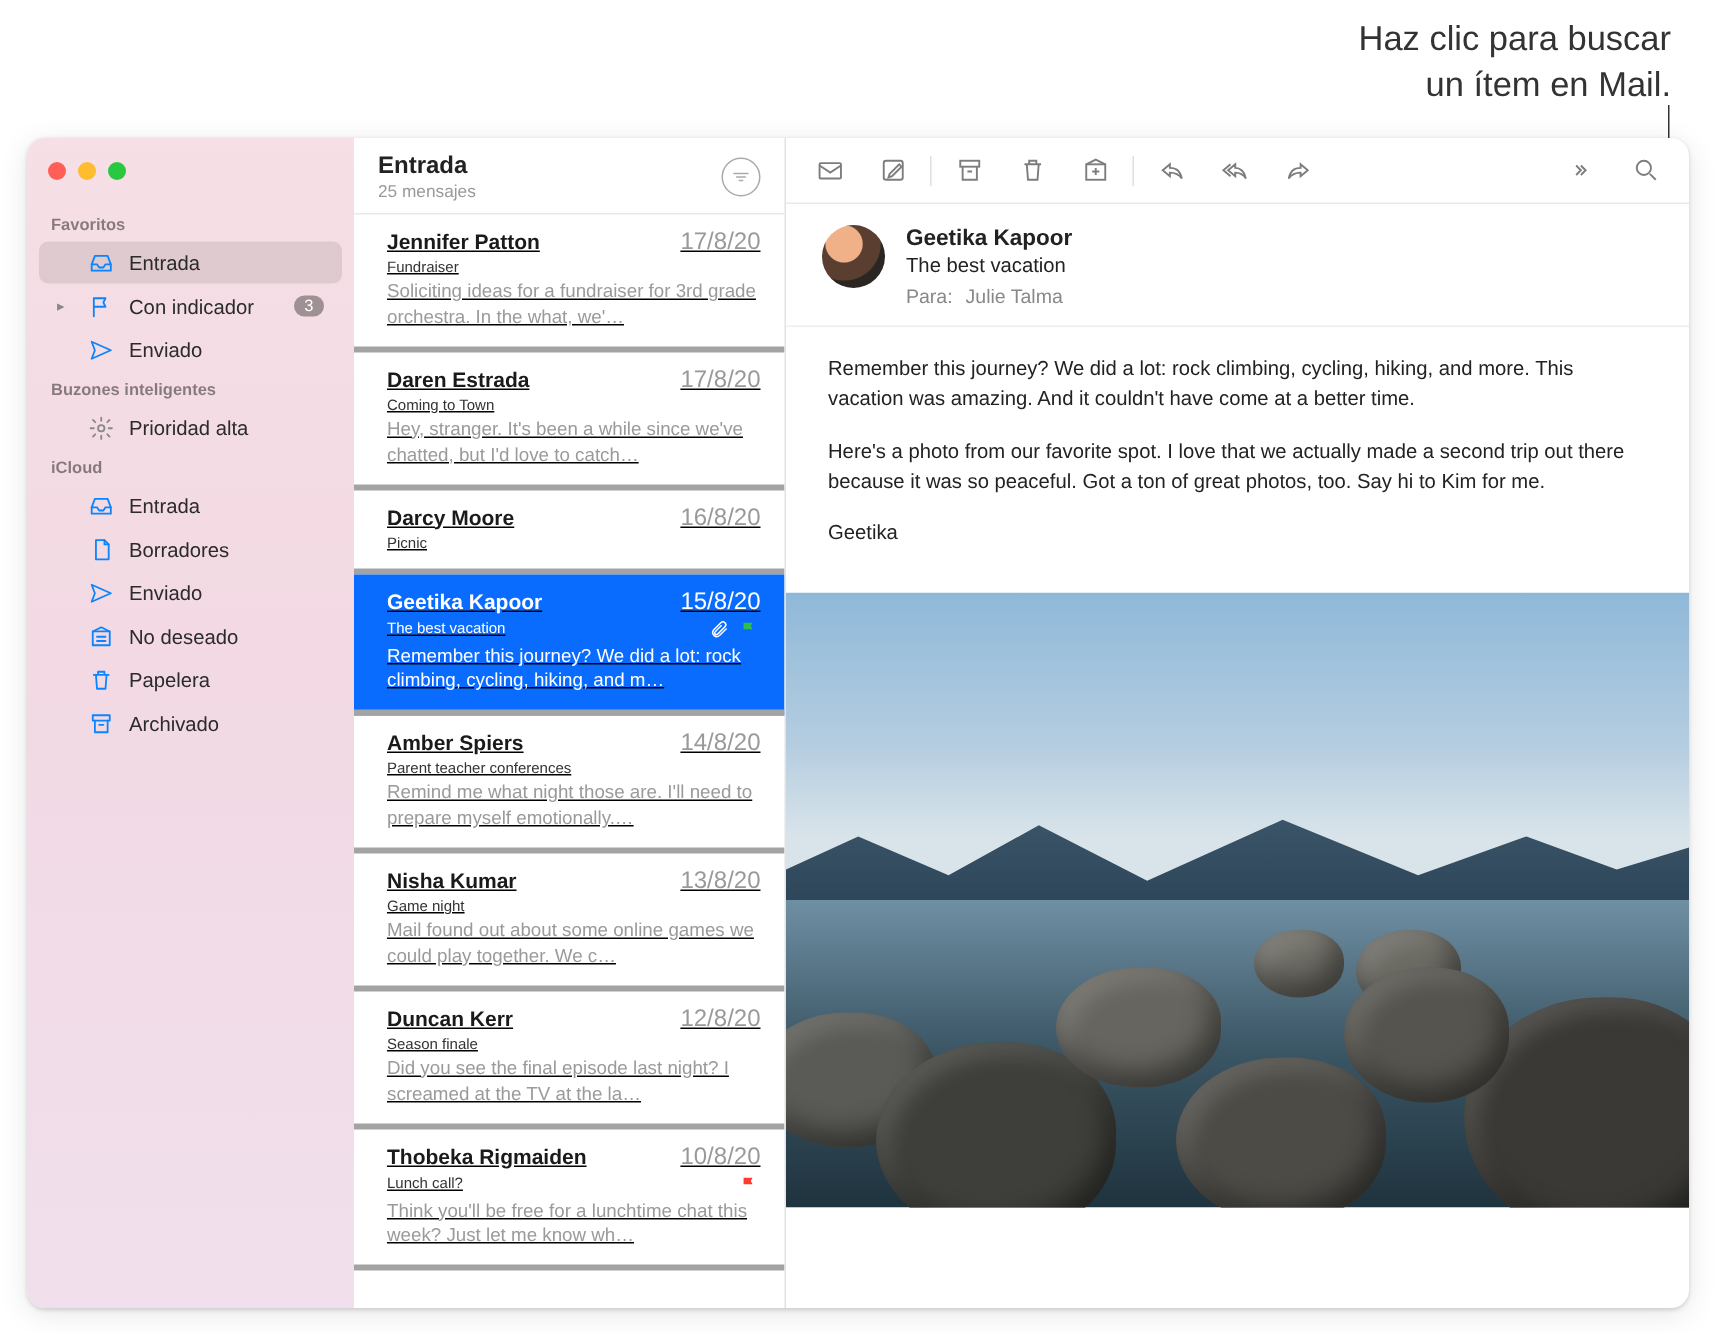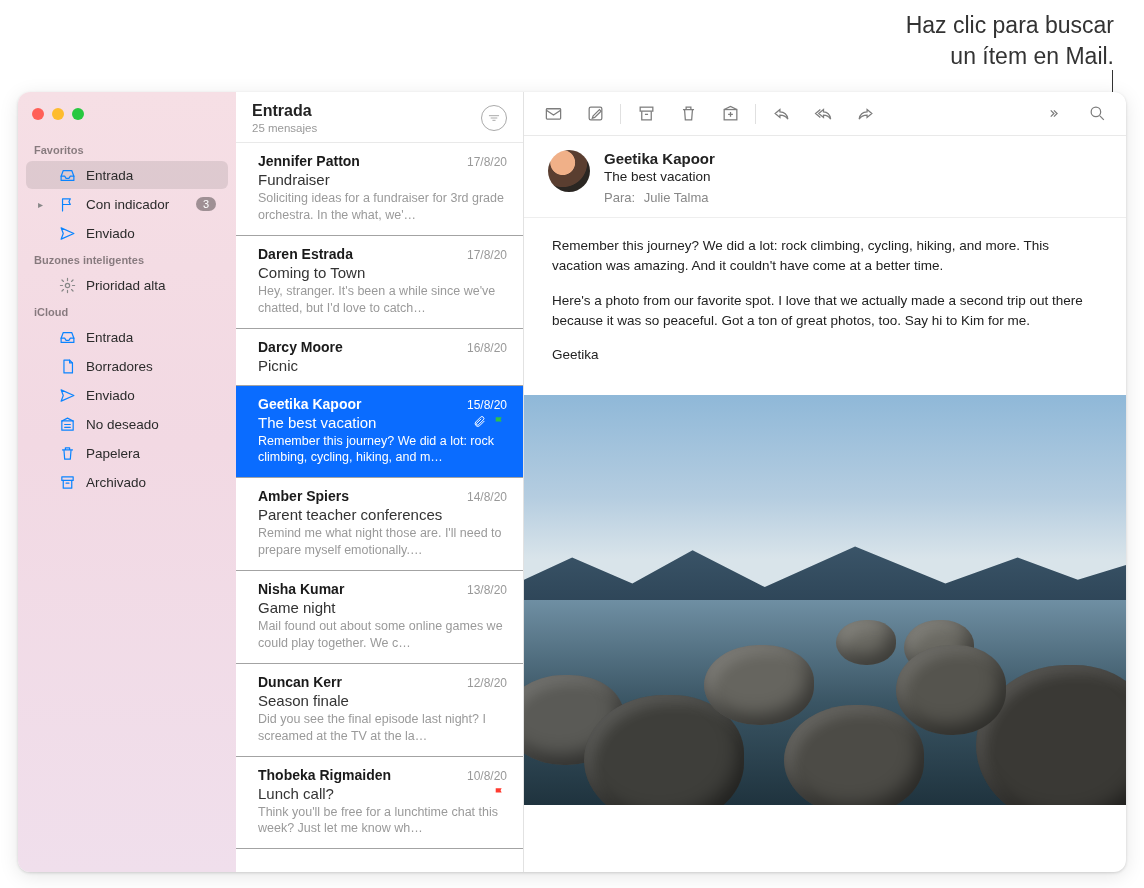--- a/index.html
+++ b/index.html
@@ -114,28 +114,29 @@
   }
   .filter-icon {
     width:26px;height:26px;border-radius:50%;
     border:1.5px solid #aaa;
     display:flex;align-items:center;justify-content:center;
     color:#aaa;font-size:13px;
   }
   .messages { flex:1; overflow:hidden; }
   .msg {
     padding: 10px 16px 11px 22px;
-    border-bottom: 1px solid #a3a3a3;
+    border-bottom: 4px solid #a3a3a3;
+    text-decoration: underline;
   }
   .msg .row1 {
     display:flex;align-items:baseline;
   }
   .msg .sender { font-weight:700; font-size:14px; color:#1a1a1a; flex:1; }
-  .msg .date { font-size:12px; color:#999; }
-  .msg .subject { font-size:15px; color:#333; margin-top:2px; display:flex;align-items:center;gap:6px;}
+  .msg .date { font-size:16px; color:#999; }
+  .msg .subject { font-size:10px; color:#333; margin-top:2px; display:flex;align-items:center;gap:6px;}
   .msg .subject .subj-text{flex:1}
   .msg .preview { font-size:12.5px; color:#9a9a9a; line-height:1.35; margin-top:2px;
      display:-webkit-box;-webkit-line-clamp:2;-webkit-box-orient:vertical;overflow:hidden;}
   .msg.sel {
     background:#0a6cff;
   }
   .msg.sel .sender, .msg.sel .date, .msg.sel .subject, .msg.sel .preview, .msg.sel .subj-text {
     color:#fff;
   }
   .mini-icon{display:inline-flex;width:14px;height:14px;}

